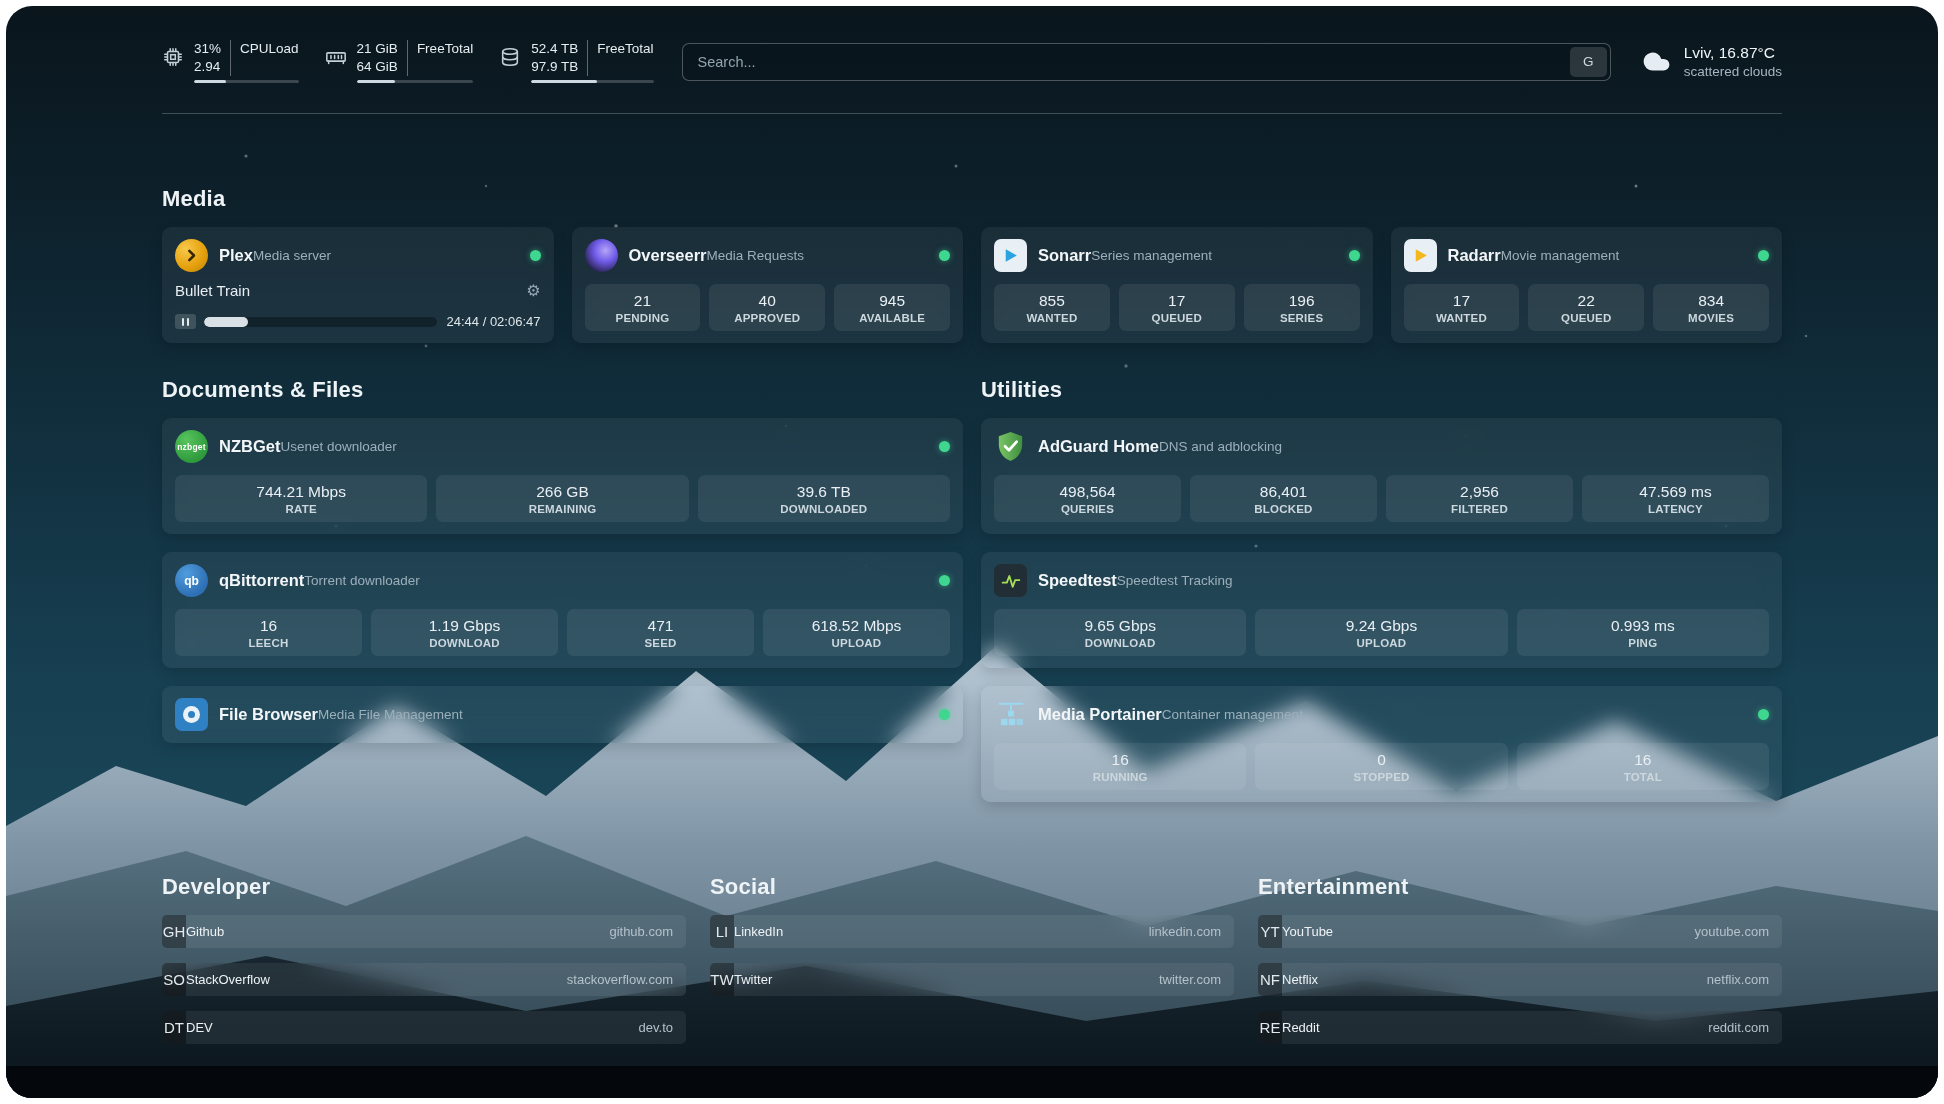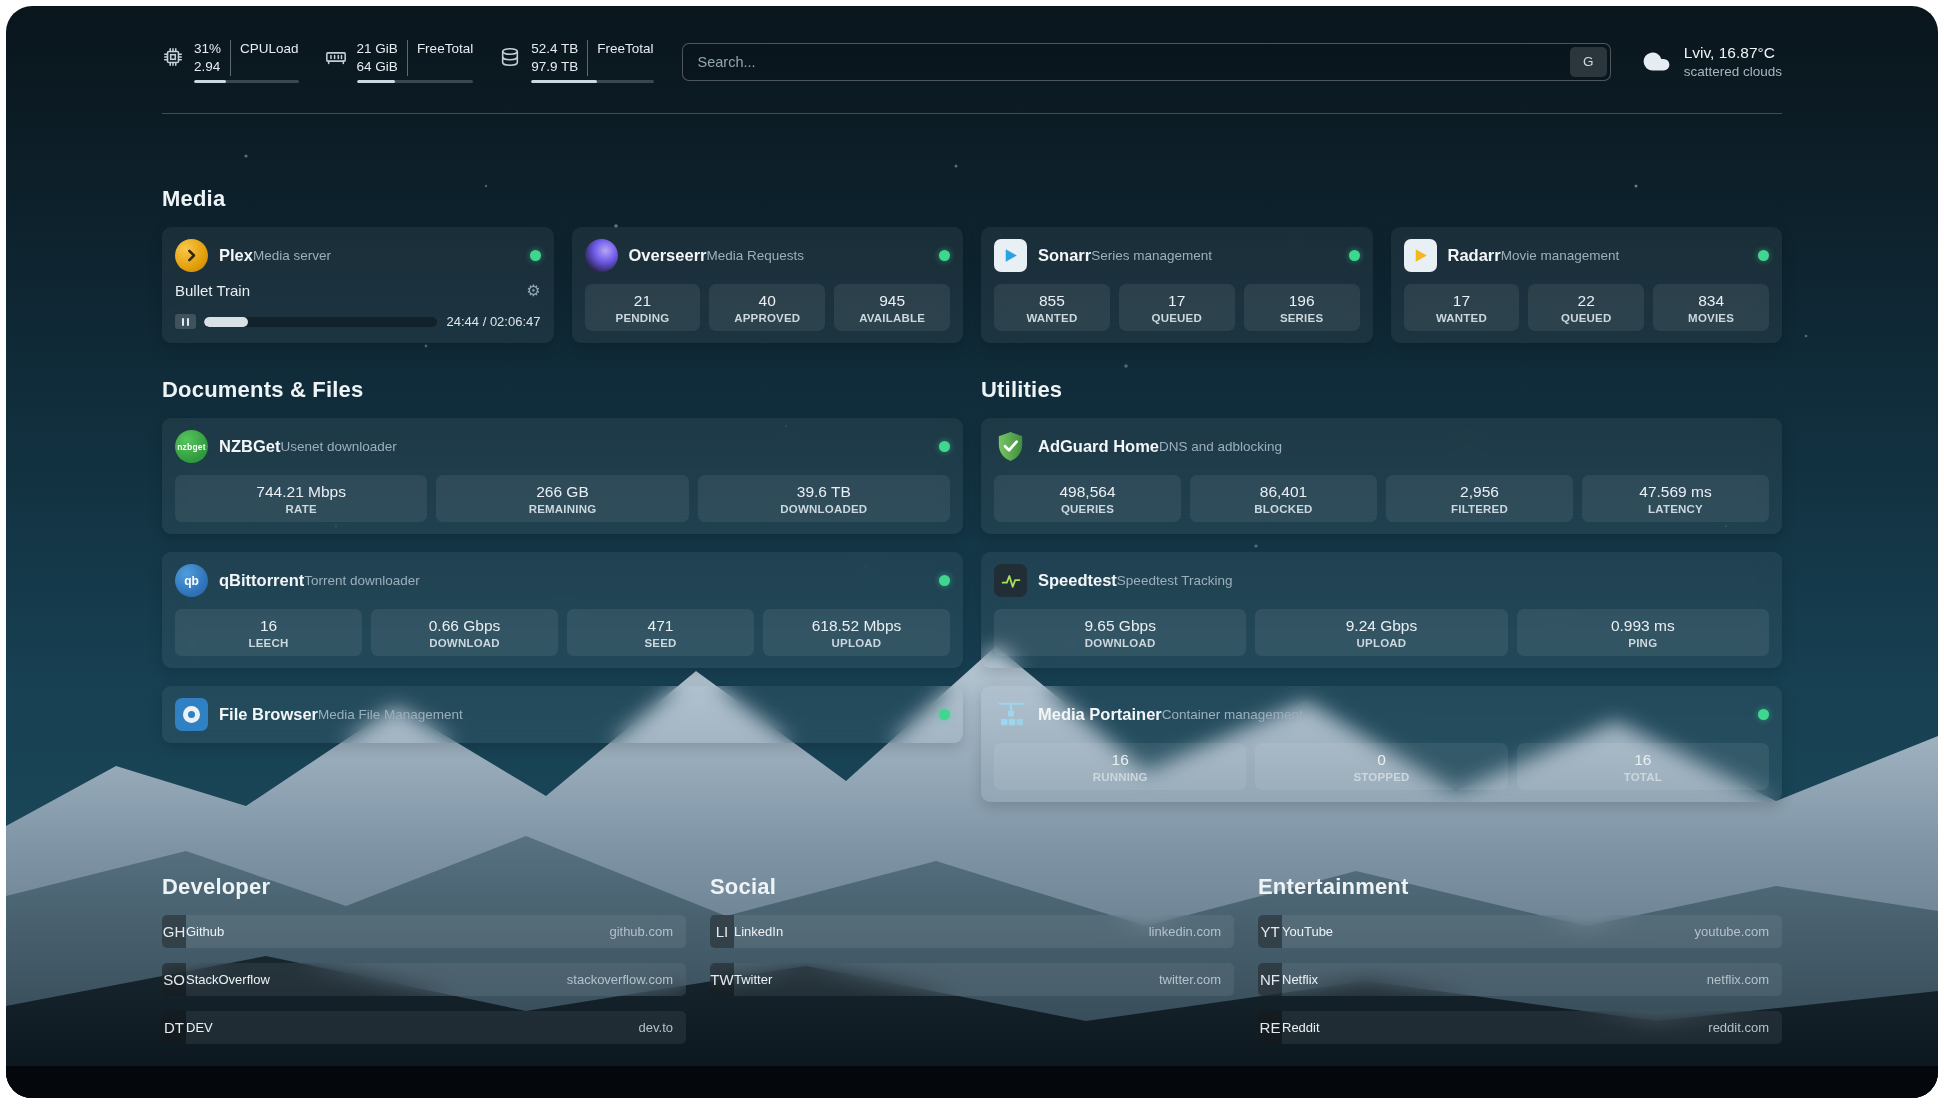--- a/index.html
+++ b/index.html
@@ -408,21 +408,21 @@
                 <span class="sdesc">Torrent downloader</span>
               </div>
               <span class="dot"></span>
             </div>
             <div class="stats cols-4">
               <div class="stat">
                 <span class="v">16</span>
                 <span class="l">LEECH</span>
               </div>
               <div class="stat">
-                <span class="v">0.66 Gbps</span>
+                <span class="v">1.19 Gbps</span>
                 <span class="l">DOWNLOAD</span>
               </div>
               <div class="stat">
                 <span class="v">471</span>
                 <span class="l">SEED</span>
               </div>
               <div class="stat">
                 <span class="v">618.52 Mbps</span>
                 <span class="l">UPLOAD</span>
               </div>

